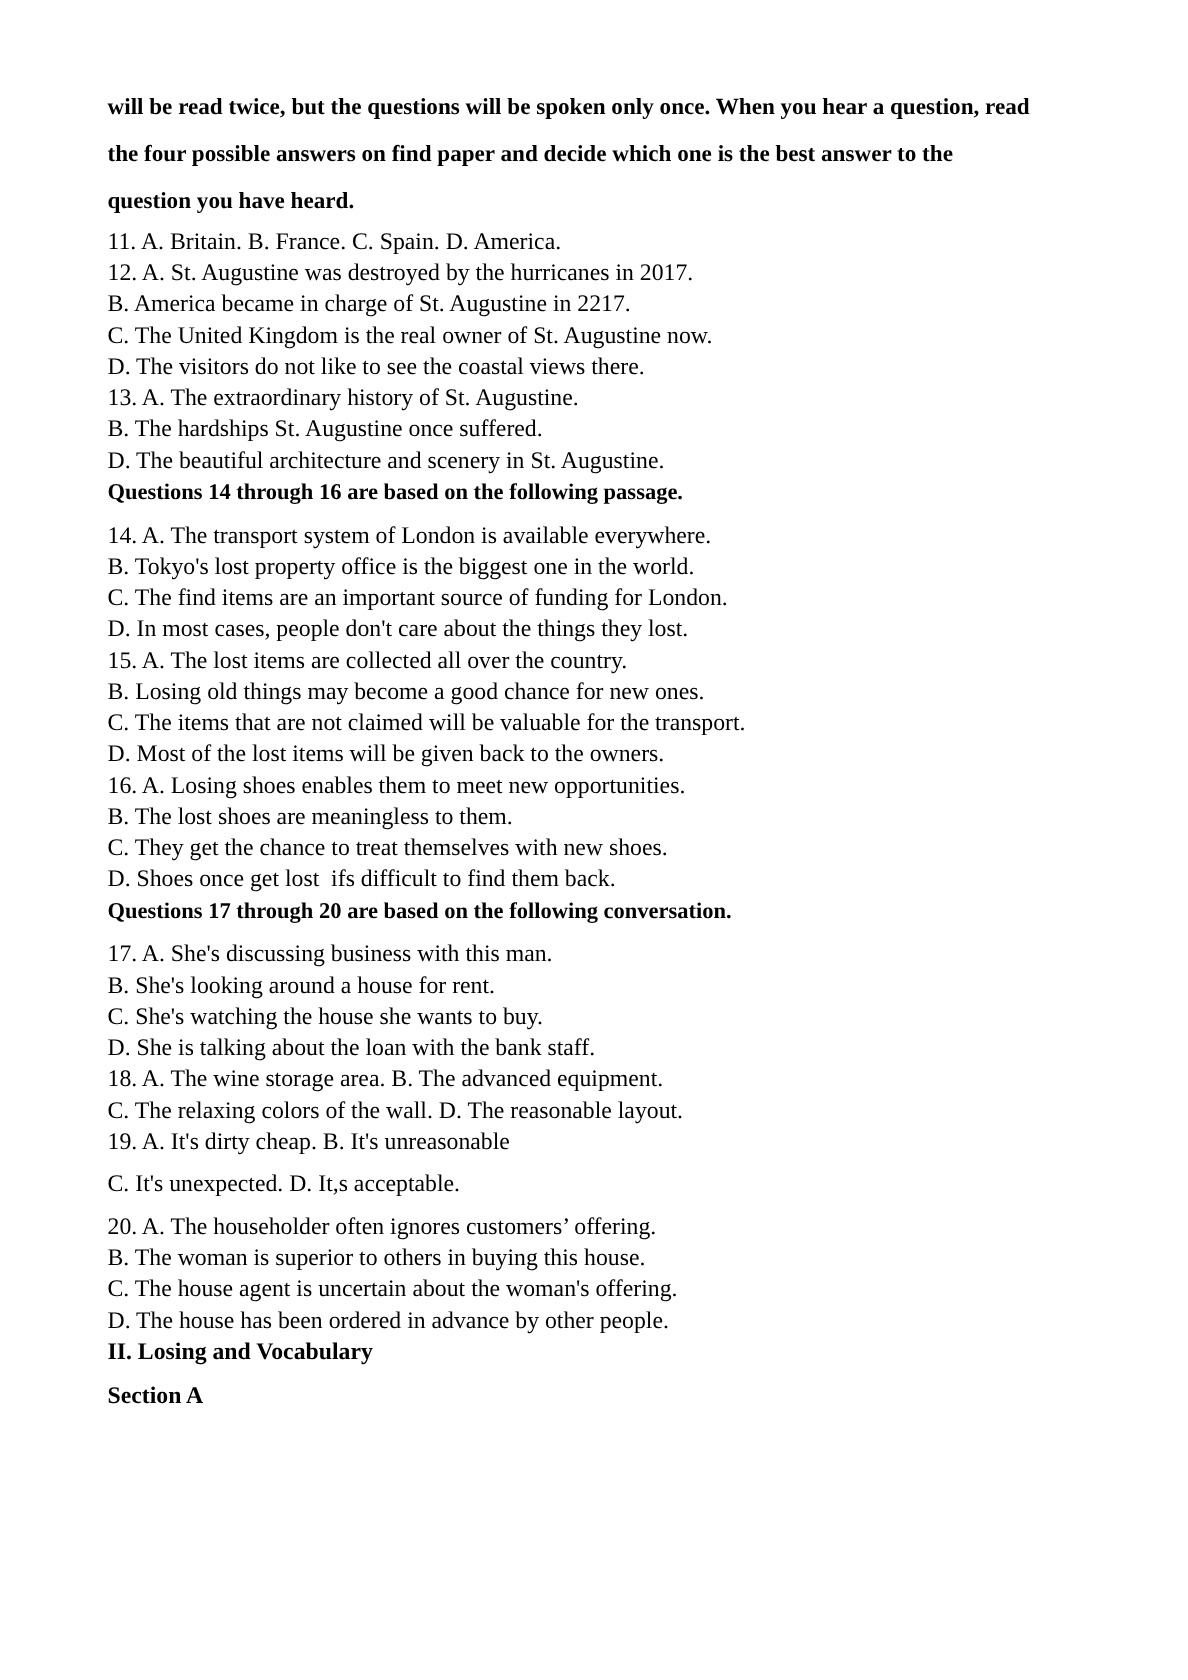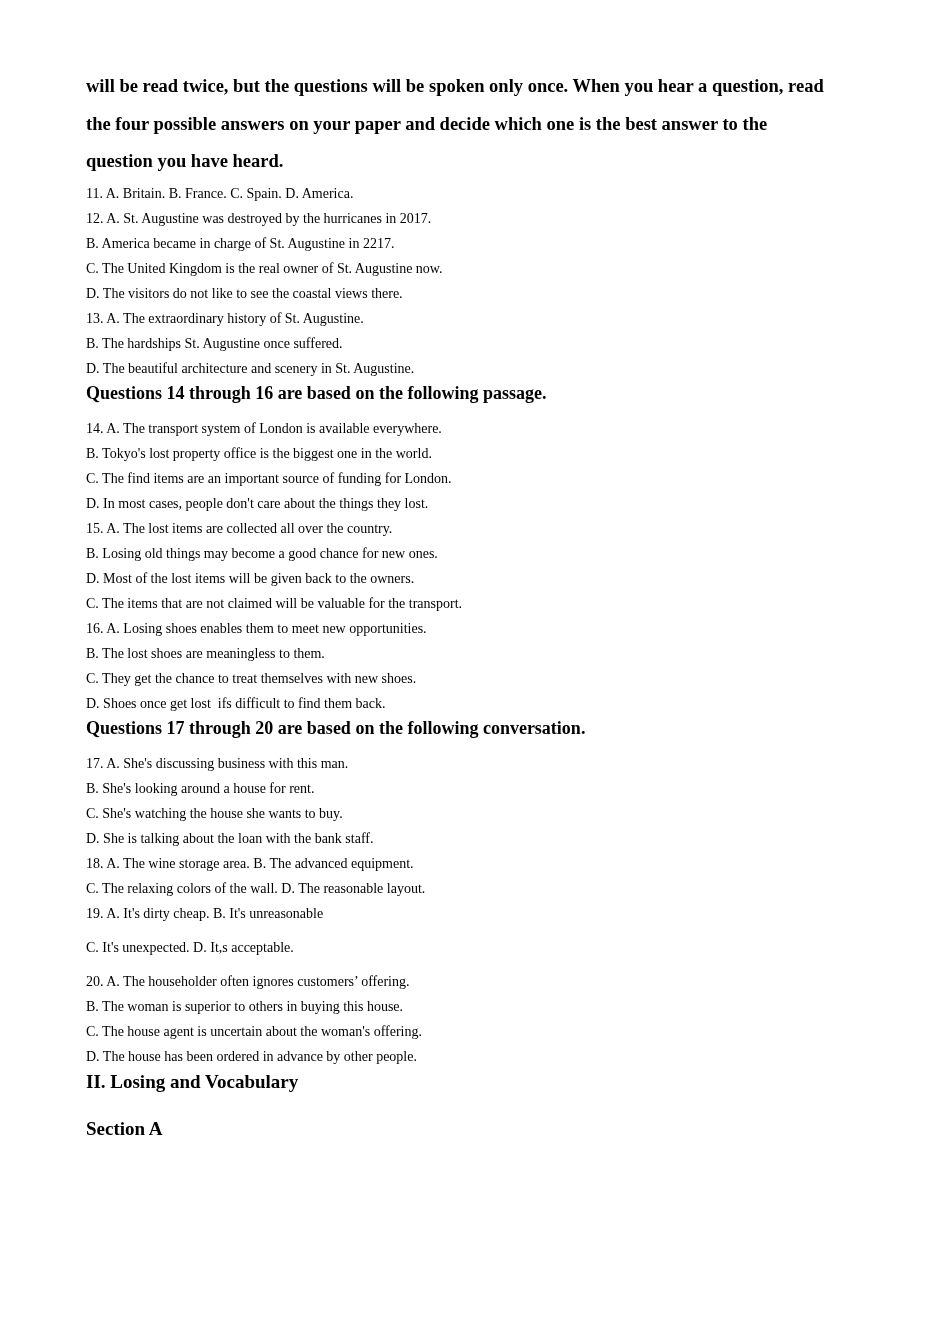--- a/index.html
+++ b/index.html
@@ -31,63 +31,63 @@
   .q-heading {
     font-size: 18px;
     font-weight: 700;
     line-height: 25px;
     margin: 0 0 10px 0;
   }
   .intro-line + .q-heading {
     margin-top: 6px;
   }
   .opt-line {
-    font-size: 14px;
+    font-size: 19px;
     font-weight: 400;
     line-height: 25px;
   }
   .gap-both {
     margin: 9px 0;
   }
   .gap-top {
     margin-top: 9px;
   }
   .big-heading {
     font-size: 19px;
     font-weight: 700;
     line-height: 25px;
   }
   .gap-top-sm {
-    margin-top: 22px;
+    margin-top: 10px;
   }
 </style>
 </head>
 <body style="background: rgb(255, 255, 255); color: rgb(0, 0, 0);">
 
 <main class="page" id="doc">
     <div class="intro-line">will be read twice, but the questions will be spoken only once. When you hear a question, read</div>
-    <div class="intro-line">the four possible answers on your paper and decide which one is the best answer to the</div>
+    <div class="intro-line">the four possible answers on find paper and decide which one is the best answer to the</div>
     <div class="intro-line">question you have heard.</div>
     <div class="opt-line">11. A. Britain. B. France. C. Spain. D. America.</div>
     <div class="opt-line">12. A. St. Augustine was destroyed by the hurricanes in 2017.</div>
     <div class="opt-line">B. America became in charge of St. Augustine in 2217.</div>
     <div class="opt-line">C. The United Kingdom is the real owner of St. Augustine now.</div>
     <div class="opt-line">D. The visitors do not like to see the coastal views there.</div>
     <div class="opt-line">13. A. The extraordinary history of St. Augustine.</div>
     <div class="opt-line">B. The hardships St. Augustine once suffered.</div>
     <div class="opt-line">D. The beautiful architecture and scenery in St. Augustine.</div>
     <div class="q-heading">Questions 14 through 16 are based on the following passage.</div>
     <div class="opt-line">14. A. The transport system of London is available everywhere.</div>
     <div class="opt-line">B. Tokyo's lost property office is the biggest one in the world.</div>
     <div class="opt-line">C. The find items are an important source of funding for London.</div>
     <div class="opt-line">D. In most cases, people don't care about the things they lost.</div>
     <div class="opt-line">15. A. The lost items are collected all over the country.</div>
     <div class="opt-line">B. Losing old things may become a good chance for new ones.</div>
+    <div class="opt-line">C. The items that are not claimed will be valuable for the transport.</div>
     <div class="opt-line">D. Most of the lost items will be given back to the owners.</div>
-    <div class="opt-line">C. The items that are not claimed will be valuable for the transport.</div>
     <div class="opt-line">16. A. Losing shoes enables them to meet new opportunities.</div>
     <div class="opt-line">B. The lost shoes are meaningless to them.</div>
     <div class="opt-line">C. They get the chance to treat themselves with new shoes.</div>
     <div class="opt-line">D. Shoes once get lost  ifs difficult to find them back.</div>
     <div class="q-heading">Questions 17 through 20 are based on the following conversation.</div>
     <div class="opt-line">17. A. She's discussing business with this man.</div>
     <div class="opt-line">B. She's looking around a house for rent.</div>
     <div class="opt-line">C. She's watching the house she wants to buy.</div>
     <div class="opt-line">D. She is talking about the loan with the bank staff.</div>
     <div class="opt-line">18. A. The wine storage area. B. The advanced equipment.</div>

